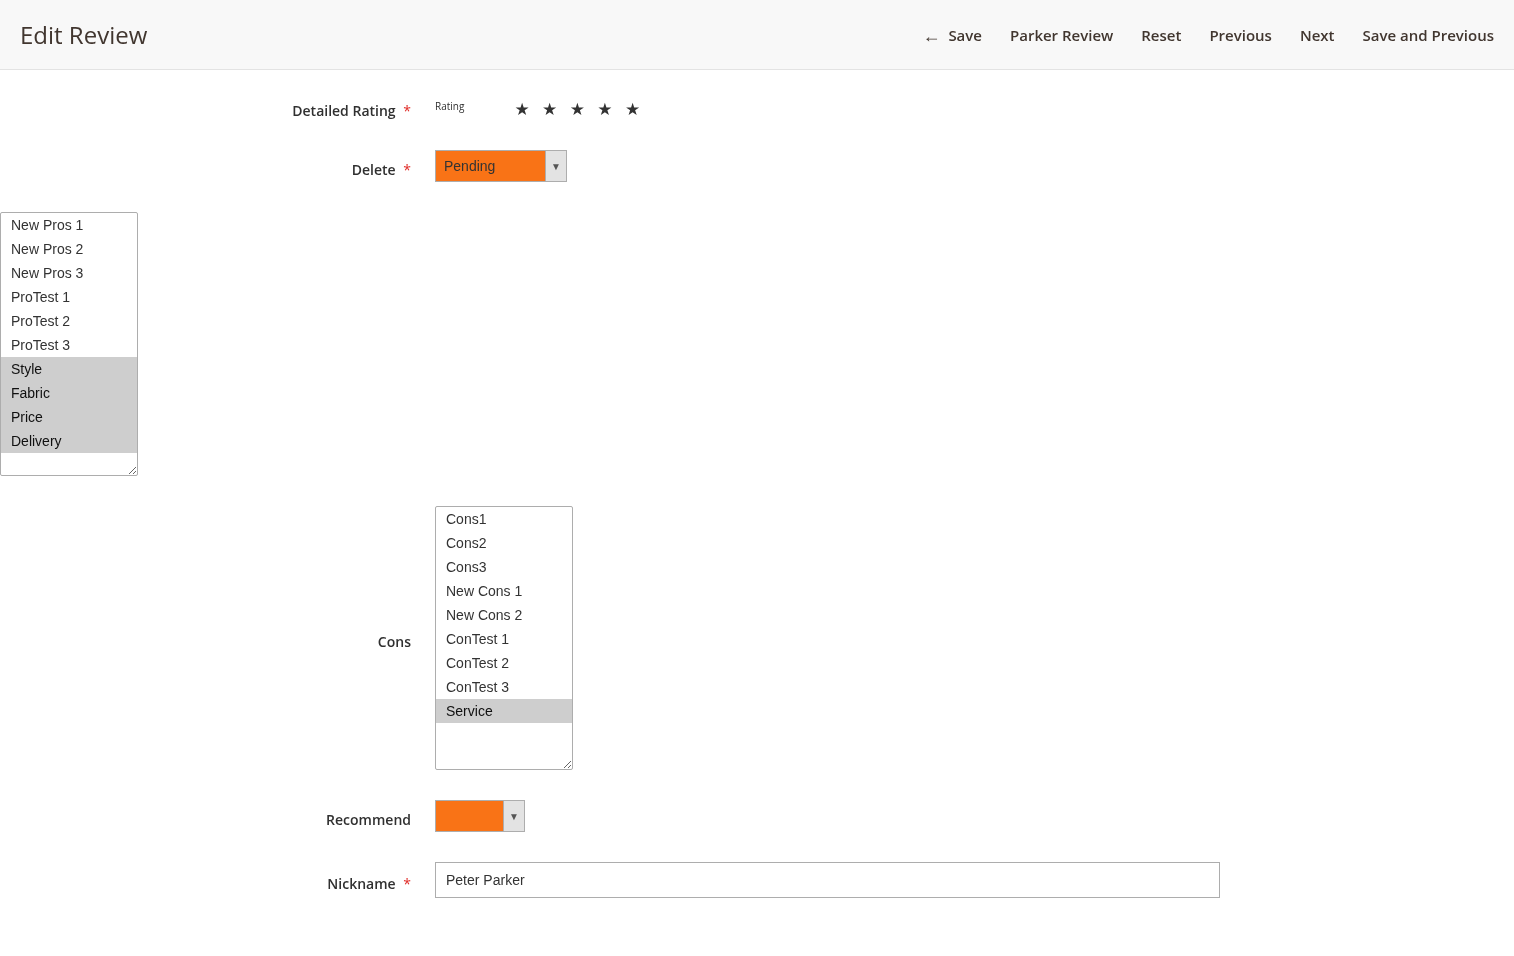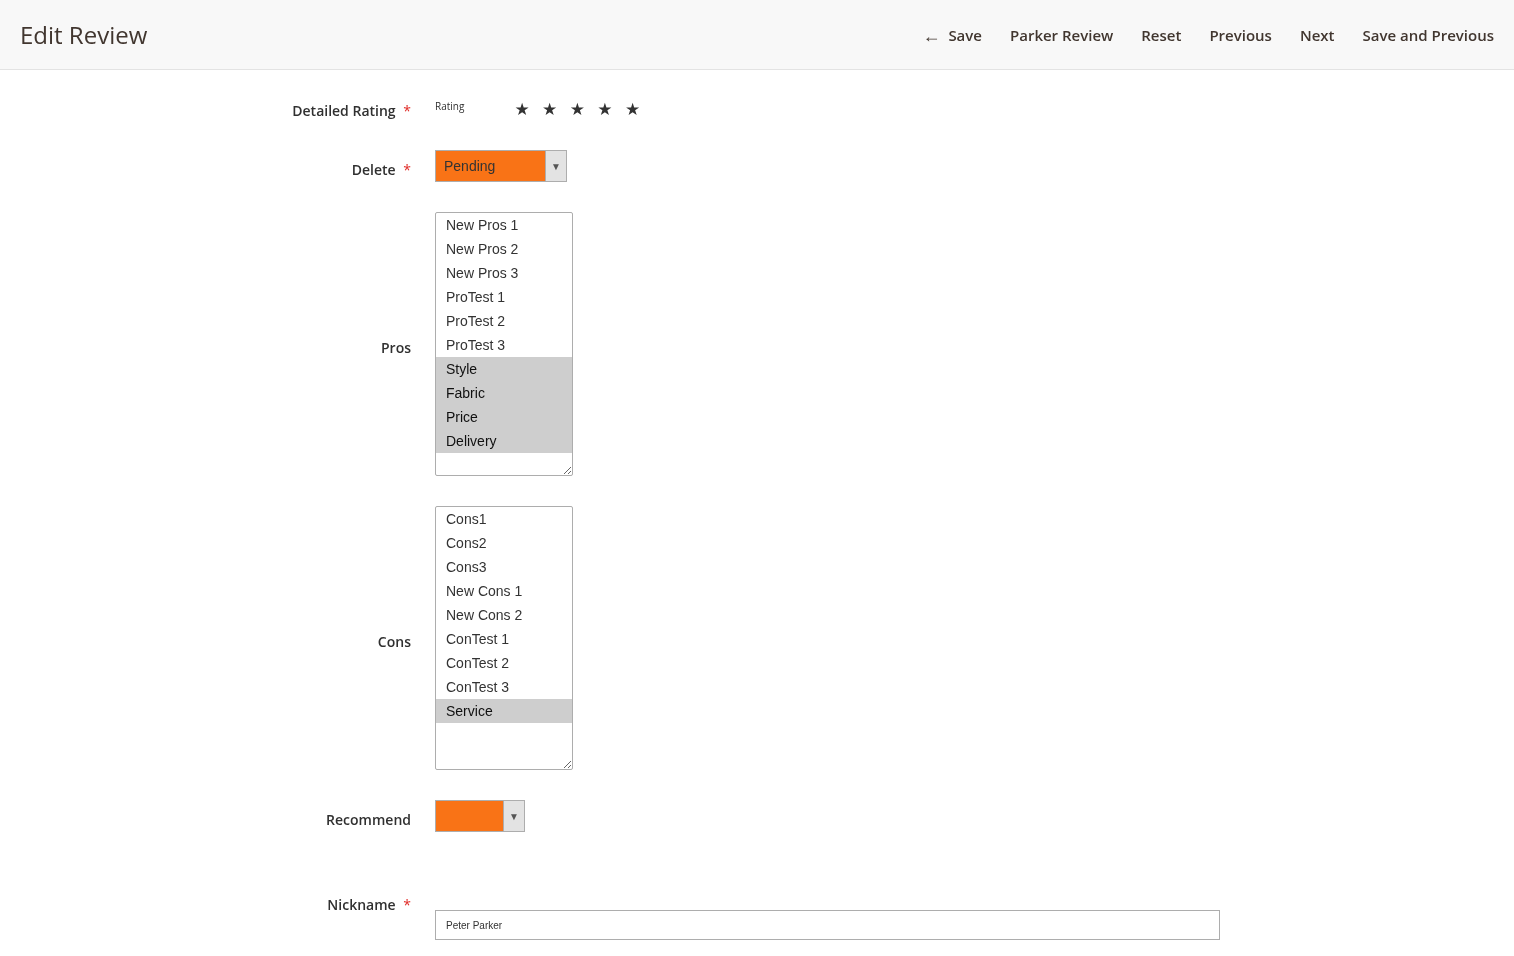--- a/index.html
+++ b/index.html
@@ -124,28 +124,27 @@
     padding: 0;
     outline: none;
   }
   select.multi option {
     padding: 4px 10px;
     line-height: 1.7;
   }
   .pros-box { height: 264px; resize: both; overflow-y: scroll; }
   .cons-box { height: 264px; resize: both; overflow-y: auto; }
   input.text {
-    height: 30px;
+    height: 36px;
     border: 1px solid #adadad;
     padding: 0 10px;
-    font-size: 10px;
+    font-size: 14px;
     color: #333;
     width: 785px;
     outline: none;
-    margin-top: 48px;
   }
   
   select.multi::-webkit-scrollbar { width: 16px; }
   select.multi::-webkit-scrollbar-track { background: #f0f0f0; }
   select.multi::-webkit-scrollbar-thumb { background: #c1c1c1; }
   select.multi::-webkit-scrollbar-button { background: #f0f0f0; height: 16px; }
 </style>
 </head>
 <body>
 
@@ -184,21 +183,20 @@
     </div>
     <div class="form-field-col">
       <div class="select-wrap">
         <select class="single" id="status-select"><option value="Pending">Pending</option></select>
         <div class="select-arrow">▼</div>
       </div>
     </div>
   </div>
 
   <div class="form-row">
-    <div class="form-label-col">Pros</div>
     <div class="form-field-col">
       <select multiple="" class="multi pros-box" id="pros-select" size="10">
           <option value="New Pros 1">New Pros 1</option>
           <option value="New Pros 2">New Pros 2</option>
           <option value="New Pros 3">New Pros 3</option>
           <option value="ProTest 1">ProTest 1</option>
           <option value="ProTest 2">ProTest 2</option>
           <option value="ProTest 3">ProTest 3</option>
           <option value="Style" selected="">Style</option>
           <option value="Fabric" selected="">Fabric</option>

